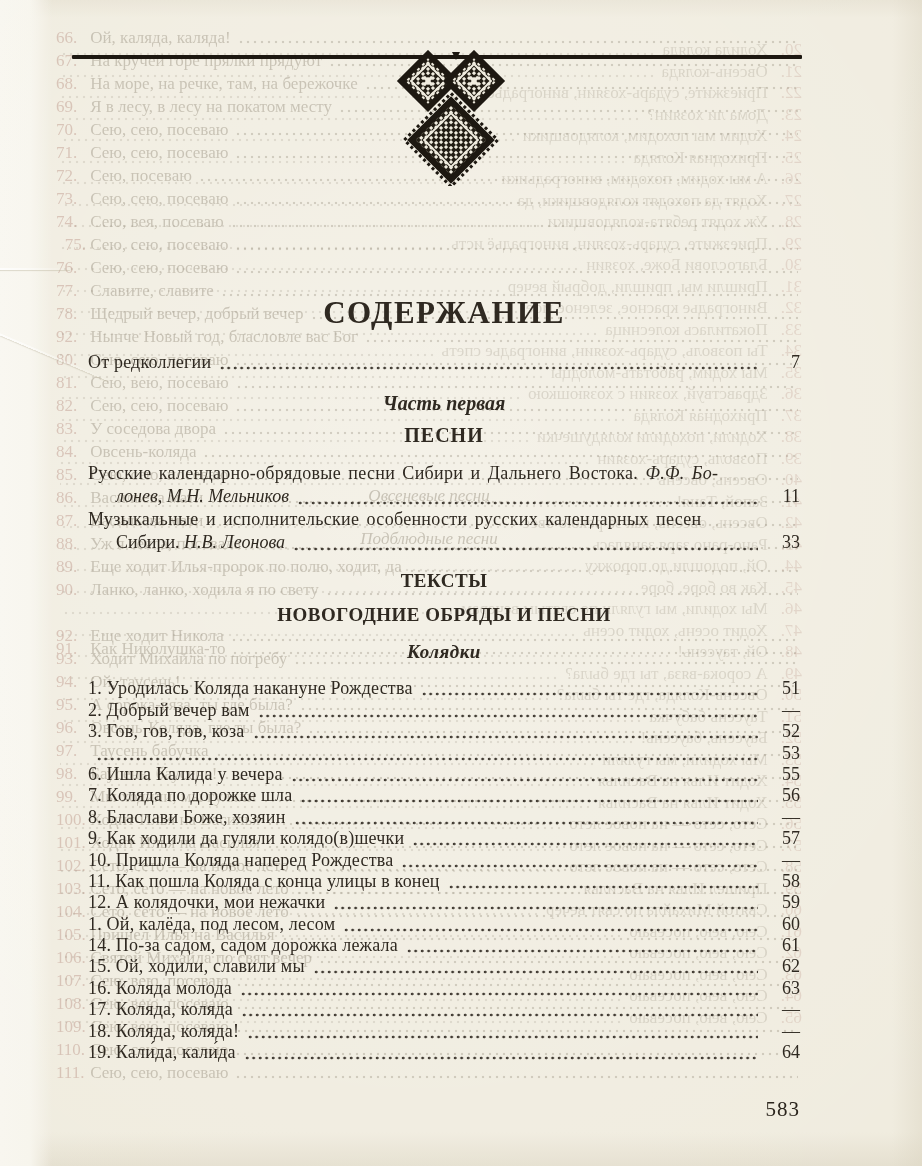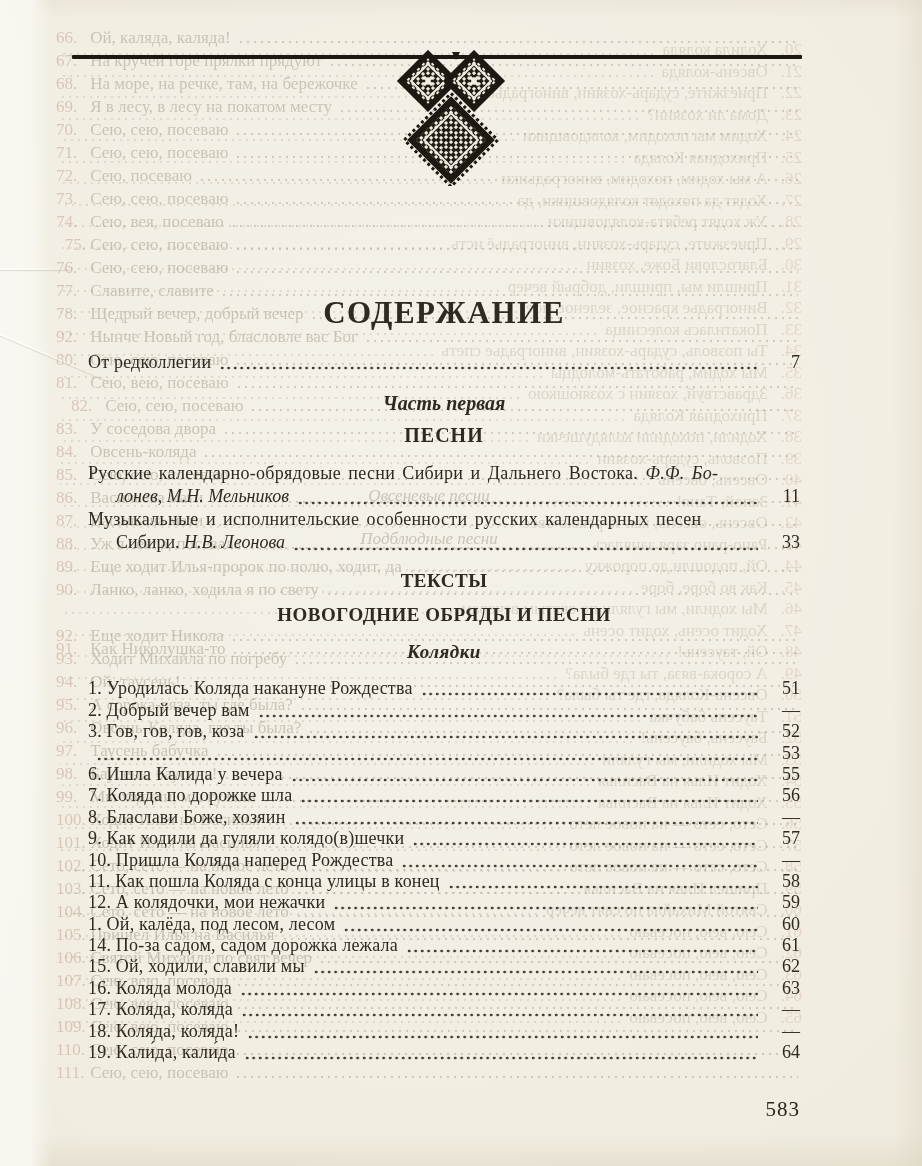--- a/index.html
+++ b/index.html
@@ -143,21 +143,21 @@
       <div class="gline" style="top: 350px;">
         <span class="gn">80.</span>
         <span class="gt">&nbsp;Сею, сею, посеваю</span>
         <span class="glead"></span>
       </div>
       <div class="gline" style="top: 373px;">
         <span class="gn">81.</span>
         <span class="gt">&nbsp;Сею, вею, посеваю</span>
         <span class="glead"></span>
       </div>
-      <div class="gline" style="top: 396px; margin-left: 15px;">
+      <div class="gline" style="top: 396px;">
         <span class="gn">82.</span>
         <span class="gt">&nbsp;Сею, сею, посеваю</span>
         <span class="glead"></span>
       </div>
       <div class="gline" style="top: 419px;">
         <span class="gn">83.</span>
         <span class="gt">&nbsp;У соседова двора</span>
         <span class="glead"></span>
       </div>
       <div class="gline" style="top: 442px;">

